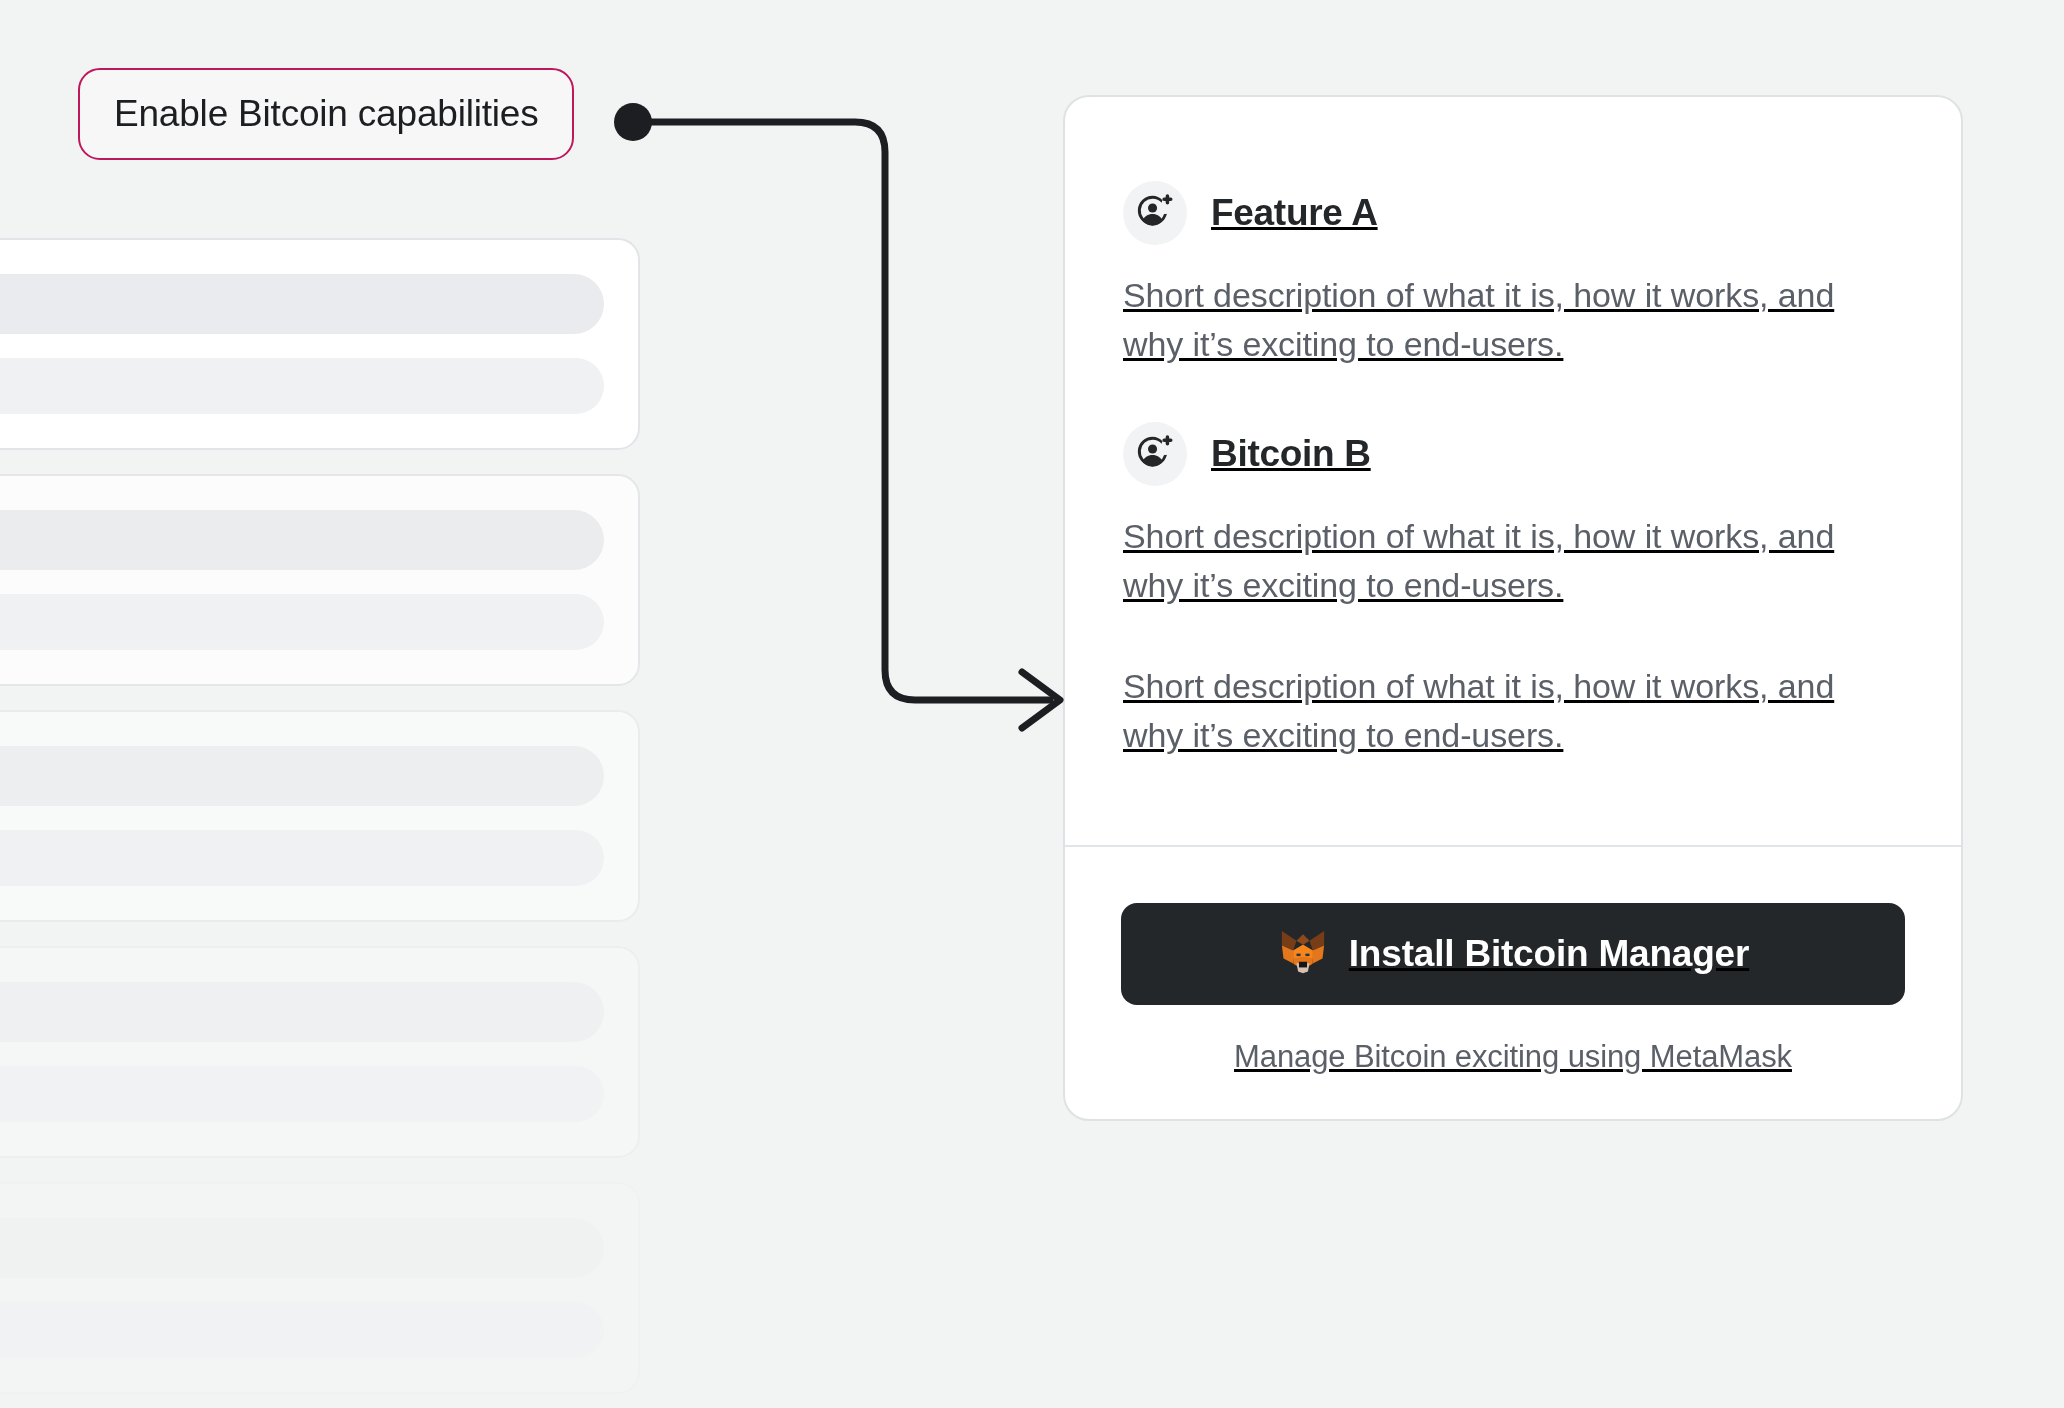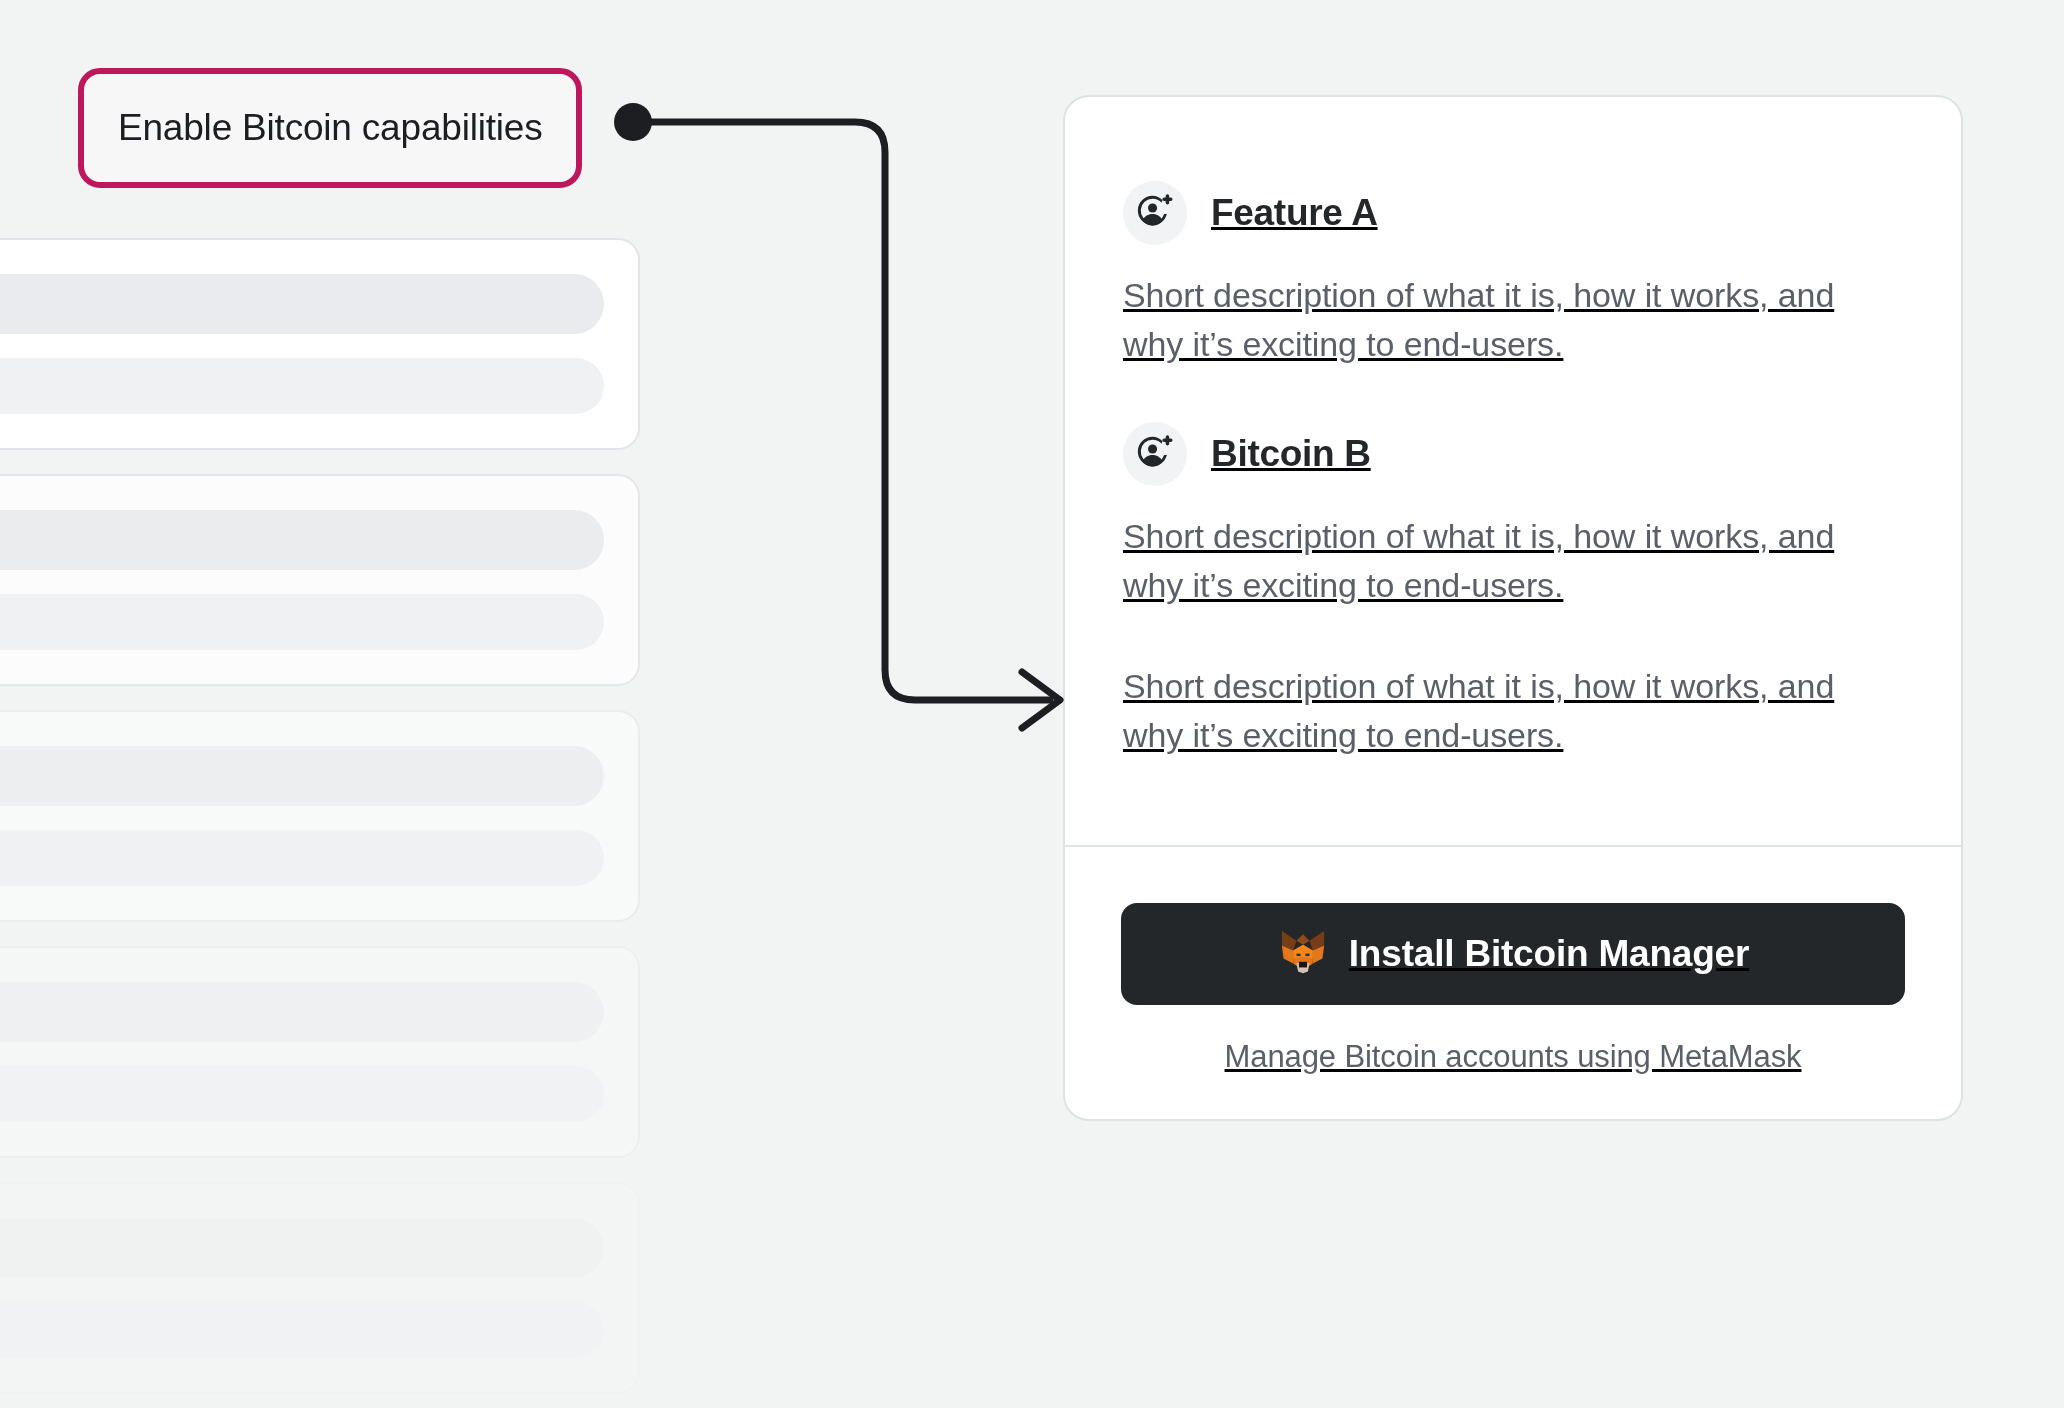--- a/index.html
+++ b/index.html
@@ -46,26 +46,26 @@
   .sk-1 { opacity: 0.80; }
   .sk-2 { opacity: 0.52; }
   .sk-3 { opacity: 0.28; }
   .sk-4 { opacity: 0.12; }
 
   
   #callout-pill {
     position: absolute;
     left: 78px;
     top: 68px;
-    height: 120px;
+    height: 92px;
     padding: 0 34px;
     display: flex;
     align-items: center;
     background: #F7F7F7;
-    border: 6px solid #be185d;
+    border: 2px solid #be185d;
     border-radius: 22px;
     z-index: 5;
   }
   #callout-pill .pill-label {
     font-size: 37px;
     font-weight: 500;
     color: #1C1E21;
     white-space: nowrap;
     letter-spacing: -0.2px;
   }
@@ -274,16 +274,16 @@
           <path fill="#D7C1B3" d="M24 46 32 44 40 46 38 56 32 58 26 56Z"></path>
 
           <path fill="#161616" d="M27 44h10v7H27z"></path>
 
           <path fill="#233447" d="M24 34h5v3h-5z"></path>
           <path fill="#233447" d="M35 34h5v3h-5z"></path>
         </svg>
       </span>
       <span class="btn-label">Install Bitcoin Manager</span>
     </button>
-    <div id="install-caption">Manage Bitcoin accounts using MetaMask</div>
+    <div id="install-caption">Manage Bitcoin exciting using MetaMask</div>
   </div>
 
 </div>
 
 </body></html>

